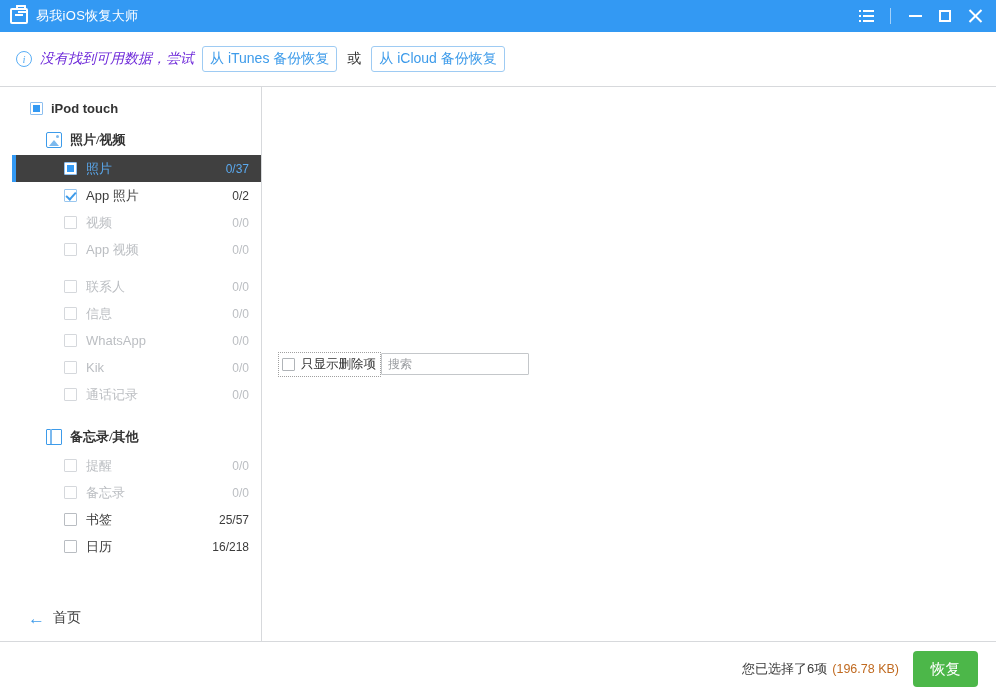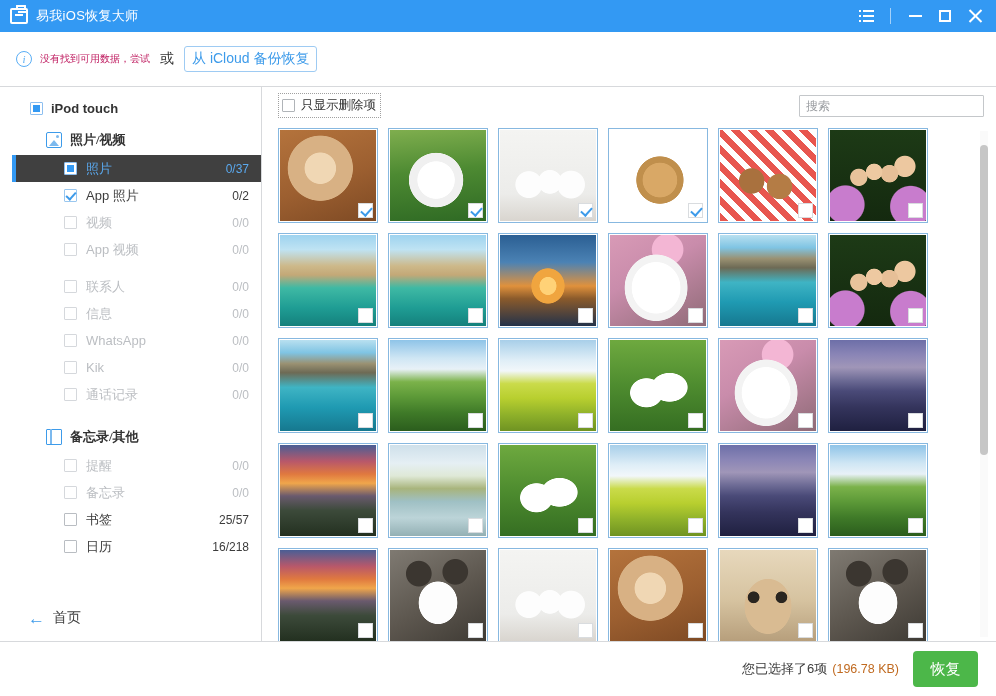--- a/index.html
+++ b/index.html
@@ -108,23 +108,24 @@
     border: 1px solid #5aaef5;
     border-radius: 50%;
     color: #5aaef5;
     font-size: 11px;
     font-family: "Liberation Serif", serif;
     font-style: italic;
     display: flex; align-items: center; justify-content: center;
     flex: 0 0 16px;
   }
   .notice-text {
-    font-size: 10px;
-    color: #be185d;
+    font-size: 14px;
+    color: #6d28d9;
     white-space: nowrap;
+    font-style: italic;
   }
   .link-btn {
     font-size: 14px;
     color: #3d9bea;
     border: 1px solid #9ecbf3;
     border-radius: 3px;
     padding: 4px 7px 5px 7px;
     background: #ffffff;
     cursor: pointer;
     white-space: nowrap;
@@ -280,23 +281,23 @@
   }
   .sb-home .arrow {
     color: #3d9bea; font-size: 17px; line-height: 1;
   }
   .sb-home .label { font-size: 14px; color: #404040; }
 
   
   .content {
     flex: 1 1 auto;
     display: flex;
-    flex-direction: column;
     min-width: 0;
     background: #ffffff;
+    align-items: center;
   }
   .ctoolbar {
     flex: 0 0 37px;
     height: 37px;
     display: flex;
     align-items: center;
     padding: 0 12px 0 16px;
     background: #fff;
   }
   .only-deleted {
@@ -306,21 +307,21 @@
     cursor: pointer;
   }
   .only-deleted .cb2 {
     width: 13px; height: 13px;
     border: 1px solid #b0b4b8; background: #fff; border-radius: 1px;
     flex: 0 0 13px;
   }
   .only-deleted .label { font-size: 12.5px; color: #333; white-space: nowrap; }
   .search-box {
     margin-left: auto;
-    width: 185px; height: 22px;
+    width: 148px; height: 22px;
     border: 1px solid #c4c7ca;
     background: #fff;
     font-size: 12px;
     color: #4d7c0f;
     padding: 0 6px;
     font-family: "Liberation Sans", sans-serif;
     border-radius: 1px;
   }
   .search-box::placeholder { color: #9a9da1; }
 
@@ -444,20 +445,21 @@
         </div>
       <div class="tb-btn close-btn">
           <span class="close-glyph"></span>
         </div>
     </div>
   </div>
 
   <div class="notice">
     <span class="info-icon">i</span>
     <span class="notice-text">没有找到可用数据，尝试</span>
+    <span class="link-btn">从 iTunes 备份恢复</span>
     <span class="notice-or">或</span>
     <span class="link-btn">从 iCloud 备份恢复</span>
   </div>
 
   <div class="body">
 
     <div class="sidebar">
       <div class="sb-scroll" id="sb-scroll">
           <div class="sb-device">
             <span class="cb partial"></span>

